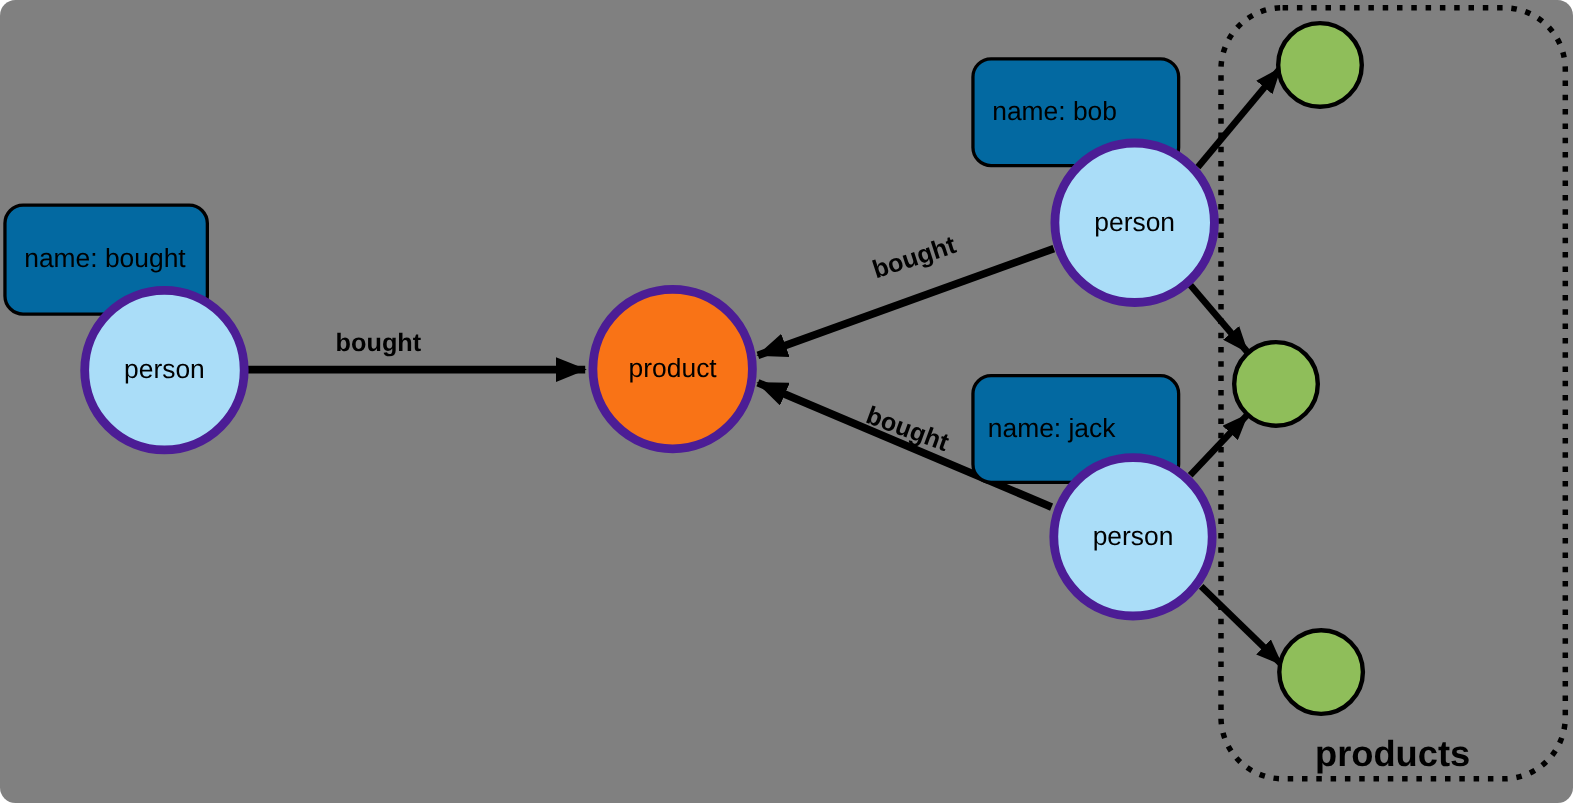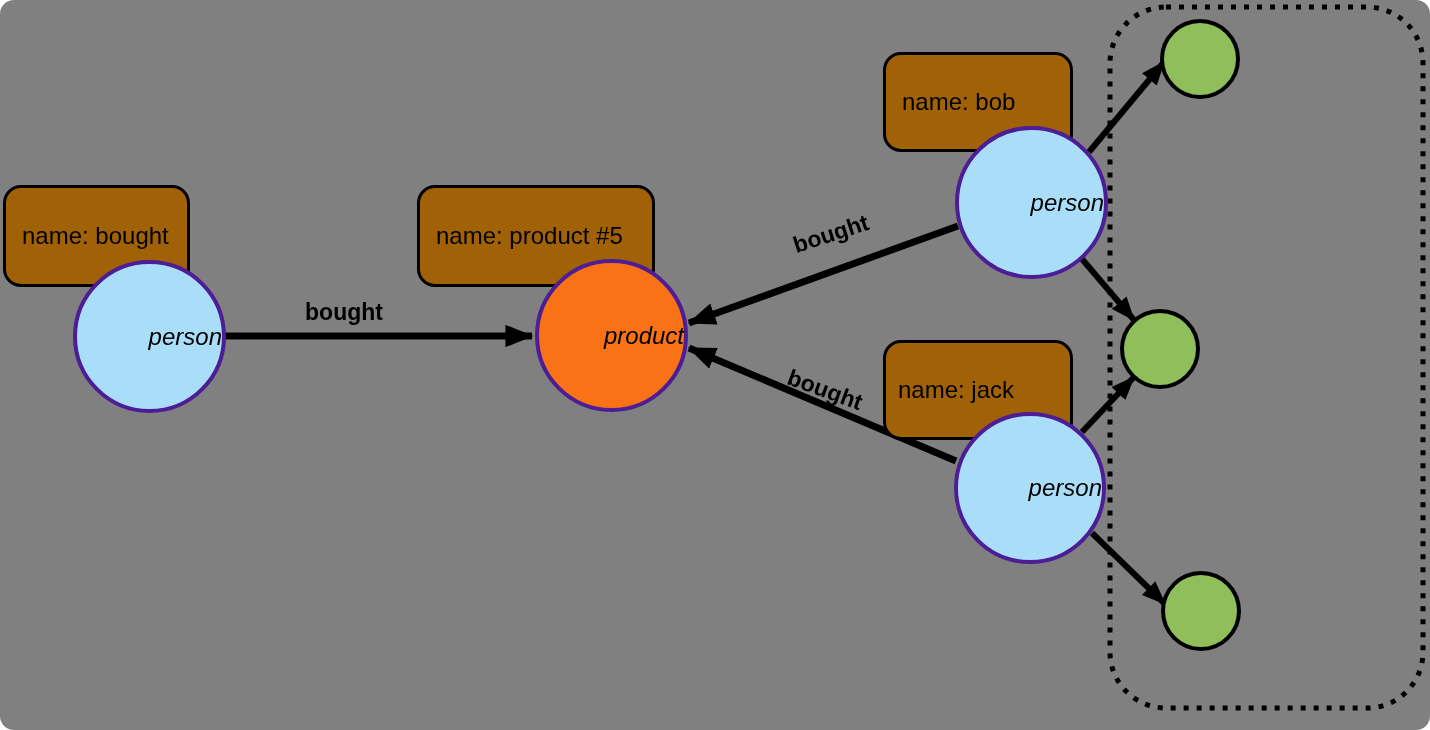--- a/index.html
+++ b/index.html
@@ -3,33 +3,33 @@
 <meta charset="utf-8">
 <style>
   html,body{margin:0;padding:0;background:#ffffff;}
   .canvas{
     position:relative;width:1430px;height:730px;background:#808080;
     border-radius:14px;overflow:hidden;
     font-family:"Liberation Sans",sans-serif;color:#000;
   }
   .layer-svg{position:absolute;left:0;top:0;z-index:1;}
   .note{
-    position:absolute;box-sizing:border-box;background:#a16207;
+    position:absolute;box-sizing:border-box;background:#0369a1;
     border:3px solid #000;border-radius:18px;
     display:flex;align-items:center;padding:0 16px;
     font-size:24px;z-index:2;white-space:nowrap;
   }
   #note-alice{left:3px;top:185px;width:187px;height:102px;}
   #note-product{left:417px;top:185px;width:238px;height:102px;}
   #note-bob{left:883px;top:52px;width:190px;height:100px;}
   #note-jack{left:883px;top:340px;width:190px;height:100px;padding-left:12px;}
   .circle{
-    position:absolute;box-sizing:border-box;border:4px solid #4c1d95;border-radius:50%;
-    display:flex;align-items:center;justify-content:flex-end;
-    font-size:24px;z-index:3;font-style:italic;
+    position:absolute;box-sizing:border-box;border:8px solid #4c1d95;border-radius:50%;
+    display:flex;align-items:center;justify-content:center;
+    font-size:24px;z-index:3;
   }
   .person{background:#aaddf8;}
   .product{background:#f97316;}
   #circle-alice{left:73px;top:260px;width:153px;height:153px;}
   #circle-product{left:535px;top:259px;width:153px;height:153px;}
   #circle-bob{left:955px;top:126px;width:153px;height:153px;}
   #circle-jack{left:954px;top:412px;width:152px;height:152px;}
   .small-green{
     position:absolute;box-sizing:border-box;width:80px;height:80px;
     background:#8fbe5a;border:4px solid #000;border-radius:50%;z-index:3;
@@ -69,23 +69,20 @@
 
     <line x1="1089" y1="152" x2="1164" y2="62" stroke="#000" stroke-width="6" marker-end="url(#ah)"></line>
     <line x1="1082" y1="259" x2="1134" y2="320" stroke="#000" stroke-width="6" marker-end="url(#ah)"></line>
     <line x1="1082" y1="432" x2="1134" y2="377" stroke="#000" stroke-width="6" marker-end="url(#ah)"></line>
     <line x1="1092" y1="533" x2="1165" y2="604" stroke="#000" stroke-width="6" marker-end="url(#ah)"></line>
   </svg>
 
   <div class="note" id="note-alice">
     <span>name: bought</span>
   </div>
-  <div class="note" id="note-product">
-    <span>name: product #5</span>
-  </div>
   <div class="note" id="note-bob">
     <span>name: bob</span>
   </div>
   <div class="note" id="note-jack">
     <span>name: jack</span>
   </div>
 
   <div class="circle person" id="circle-alice">
     <span>person</span>
   </div>
@@ -100,14 +97,15 @@
   </div>
 
   <div class="small-green" id="green-top"></div>
   <div class="small-green" id="green-mid"></div>
   <div class="small-green" id="green-bot"></div>
 
   <div class="edge-label" id="label-alice-bought">bought</div>
   <div class="edge-label" id="label-bob-bought">bought</div>
   <div class="edge-label" id="label-jack-bought">bought</div>
 
+  <div id="products-label">products</div>
 
 </div>
 
 </body></html>

